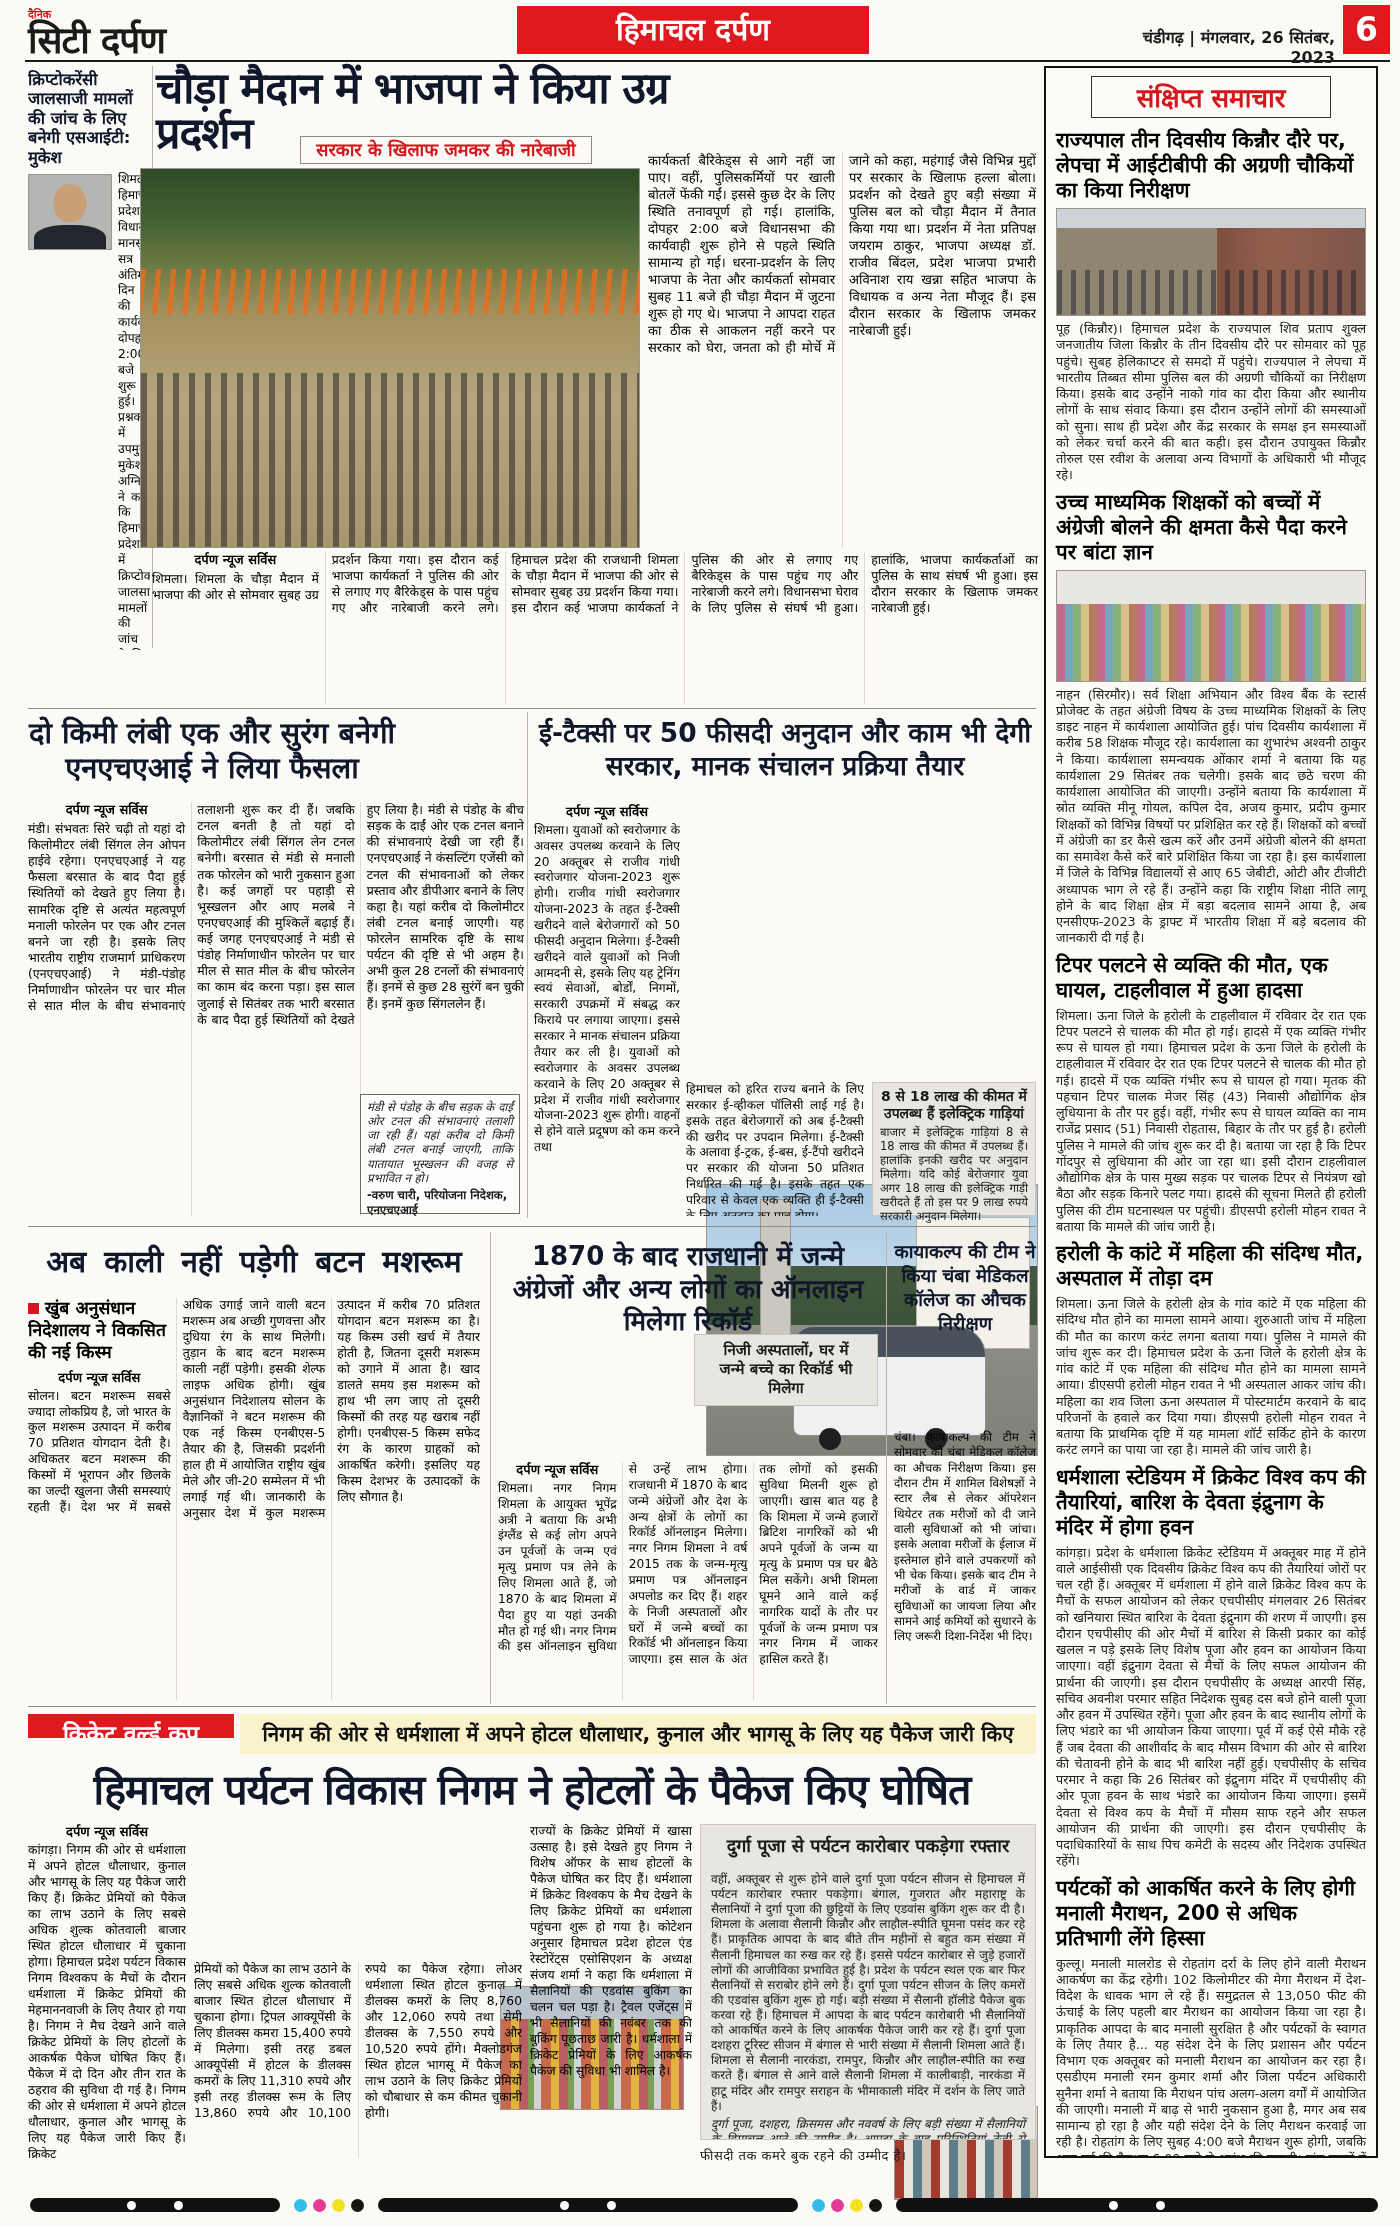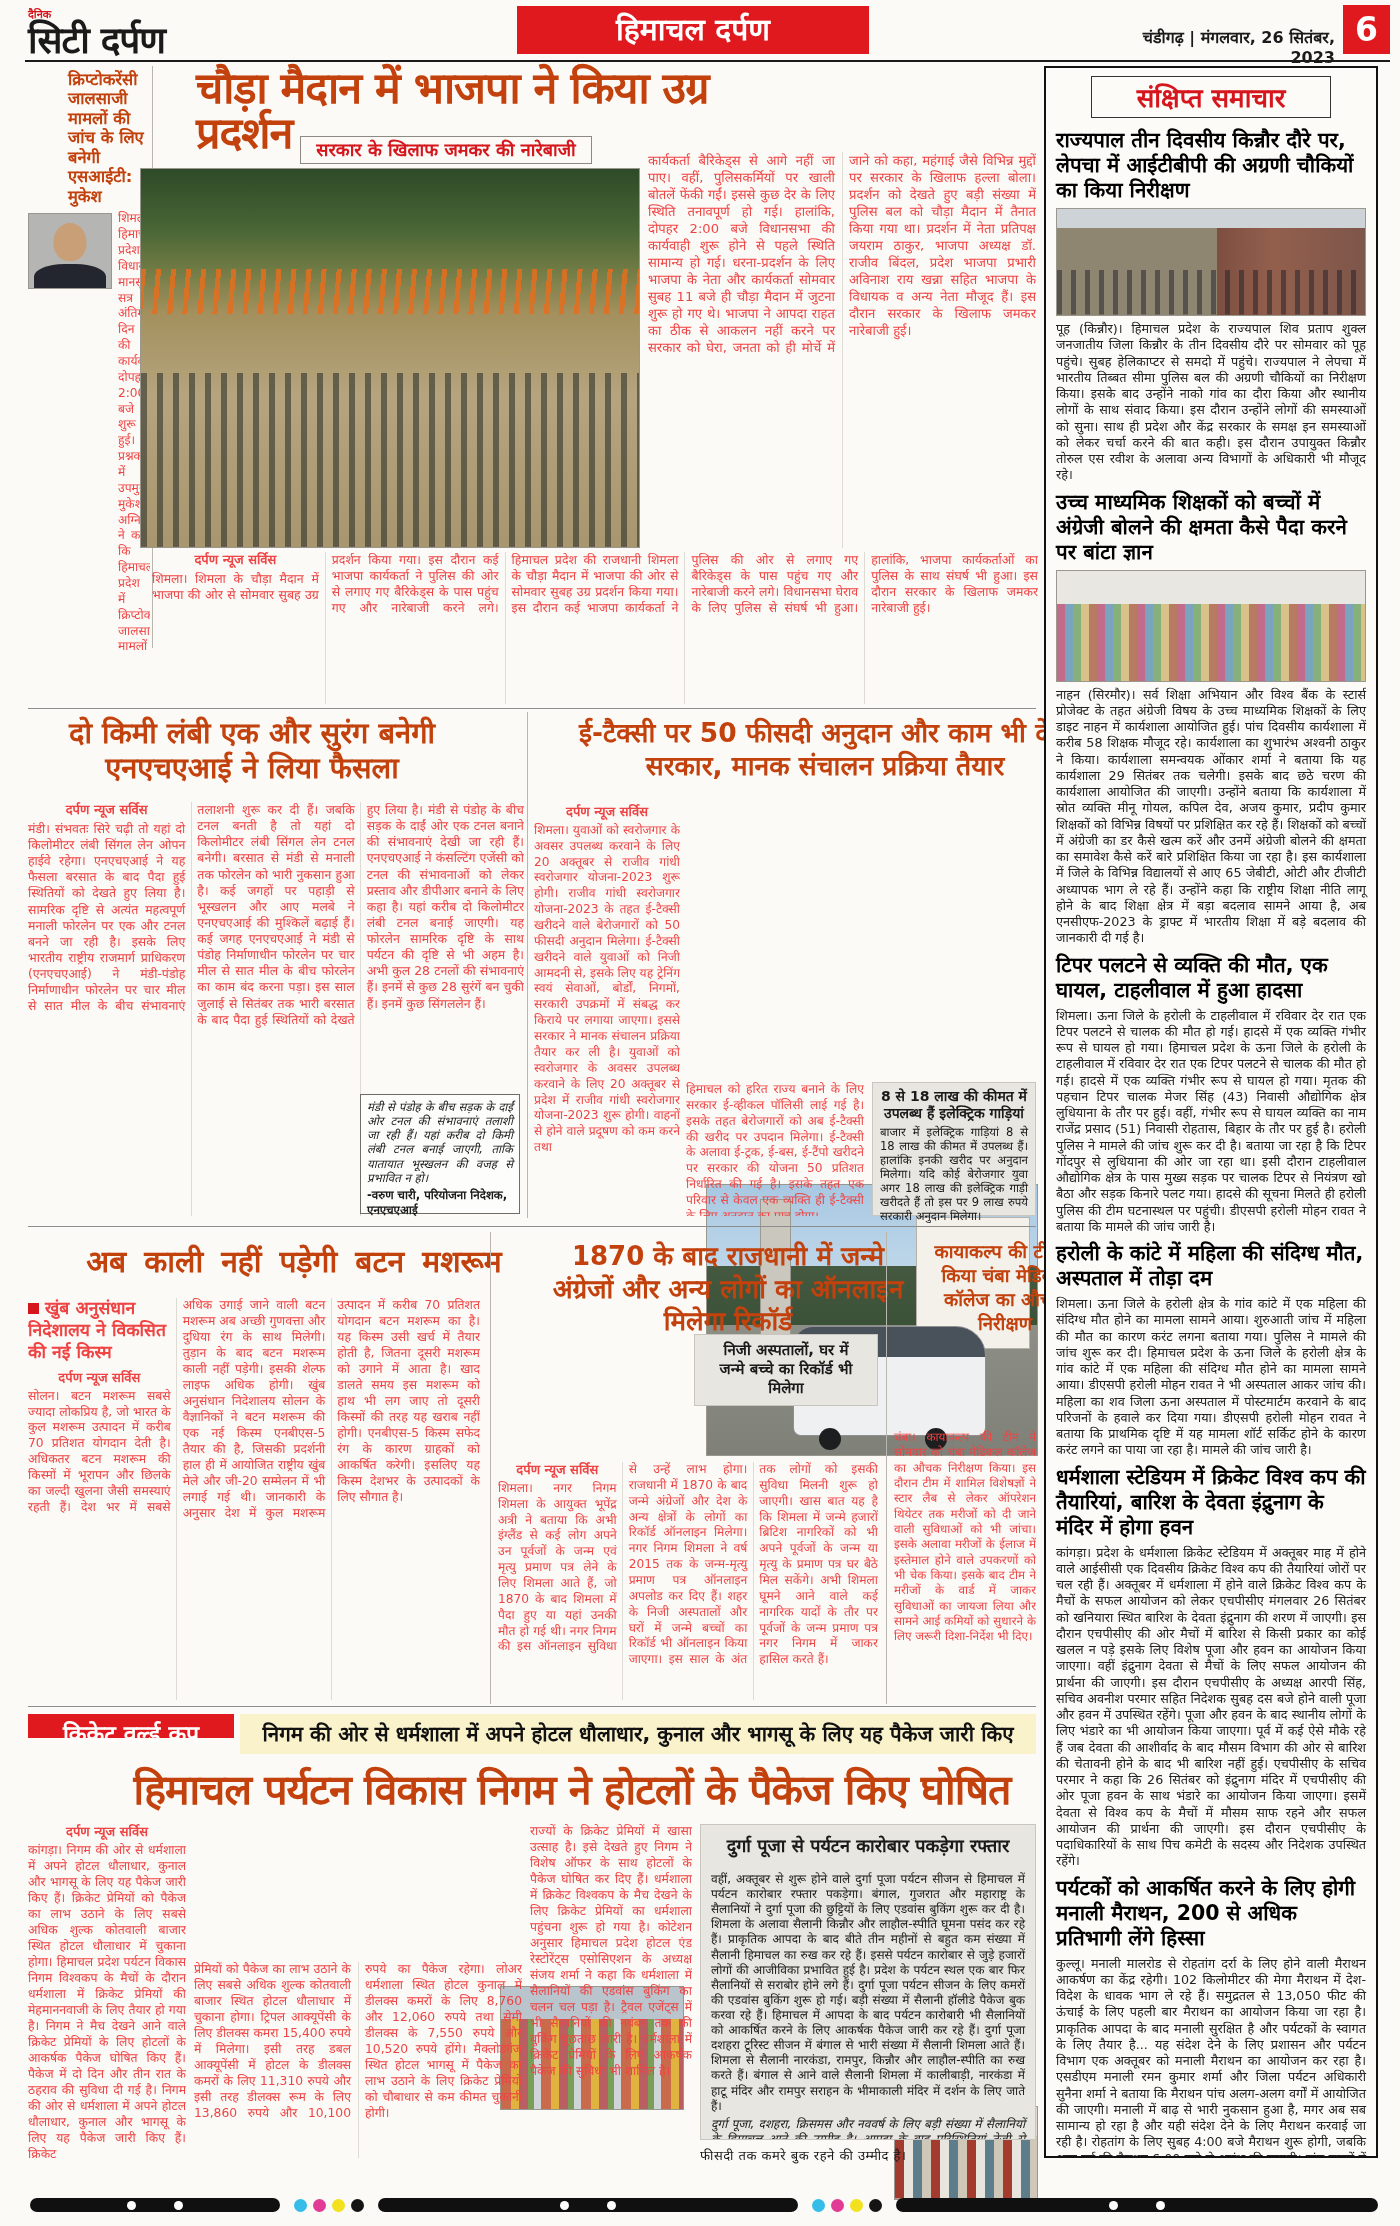--- a/index.html
+++ b/index.html
@@ -1,22 +1,22 @@
 <!DOCTYPE html>
 <html lang="hi"><head>
 <meta charset="utf-8">
 <style>
   html,body{margin:0;padding:0;background:#8a8a8a;}
   #page{position:relative;width:1400px;height:2226px;margin:0 auto;background:#fbfaf6;
         font-family:"DejaVu Sans",sans-serif;color:#1a1a1a;overflow:hidden;}
   .abs{position:absolute;}
   .just{text-align:justify;text-justify:inter-word;}
-  .body-text{font-size:12.6px;line-height:1.3;color:#ef4444;overflow:hidden;}
+  .body-text{font-size:12.6px;line-height:1.3;color:#000000;overflow:hidden;}
   .byline{display:block;font-weight:bold;text-align:center;font-size:13px;margin-bottom:2px;}
-  .hl{font-weight:900;color:#c2410c;margin-left:40px;}
+  .hl{font-weight:900;color:#0f172a;}
   .rule-h{background:#8d8d8d;height:1px;}
   .rule-v{background:#b9b6b0;width:1px;}
   .photo{border:1px solid #9a978f;background-repeat:no-repeat;overflow:hidden;position:relative;}
 
   
   .masthead-logo{font-size:37px;font-weight:900;letter-spacing:-1px;line-height:1;}
   .masthead-small{color:#d6161d;font-size:11px;font-weight:bold;display:block;margin-bottom:1px;}
   .edition-box{background:#e0191f;color:#ffffff;text-align:center;font-weight:800;}
   .page-box{background:#e0191f;color:#fff;text-align:center;font-weight:800;}
 

